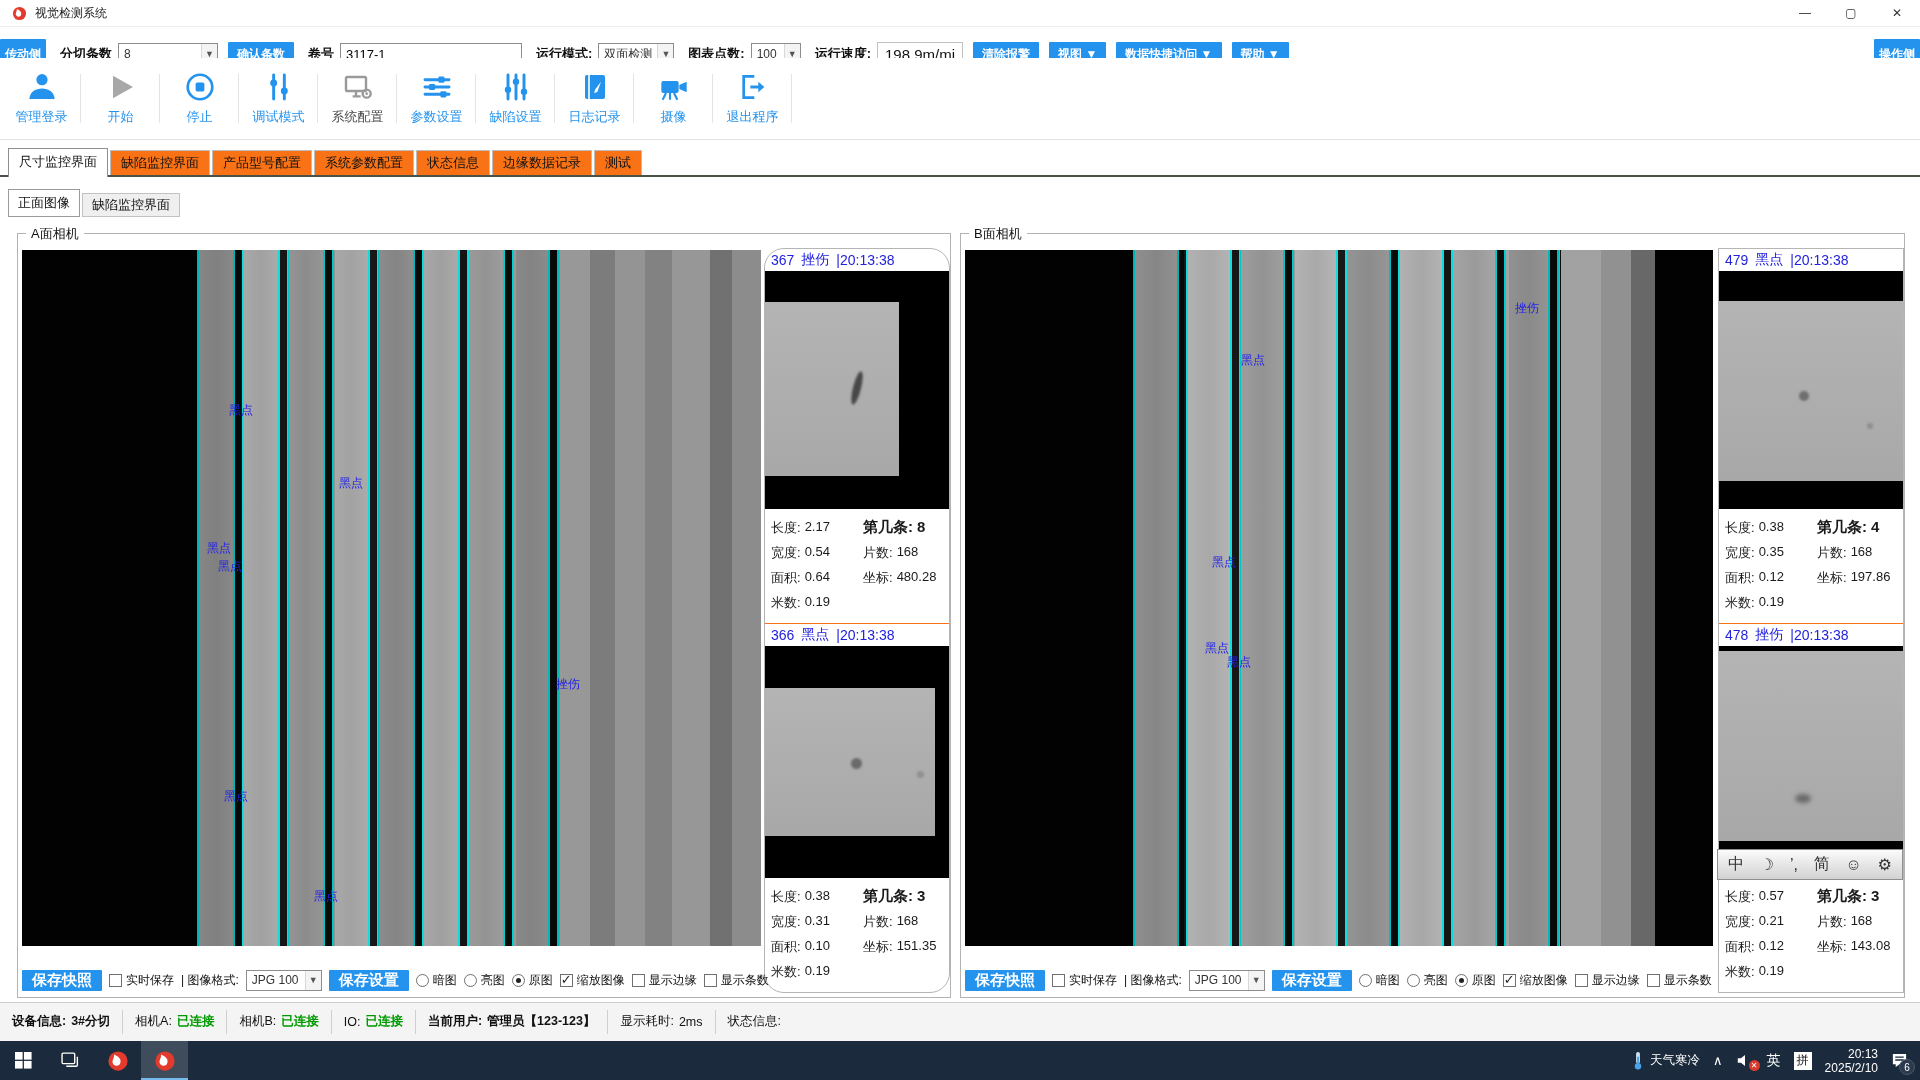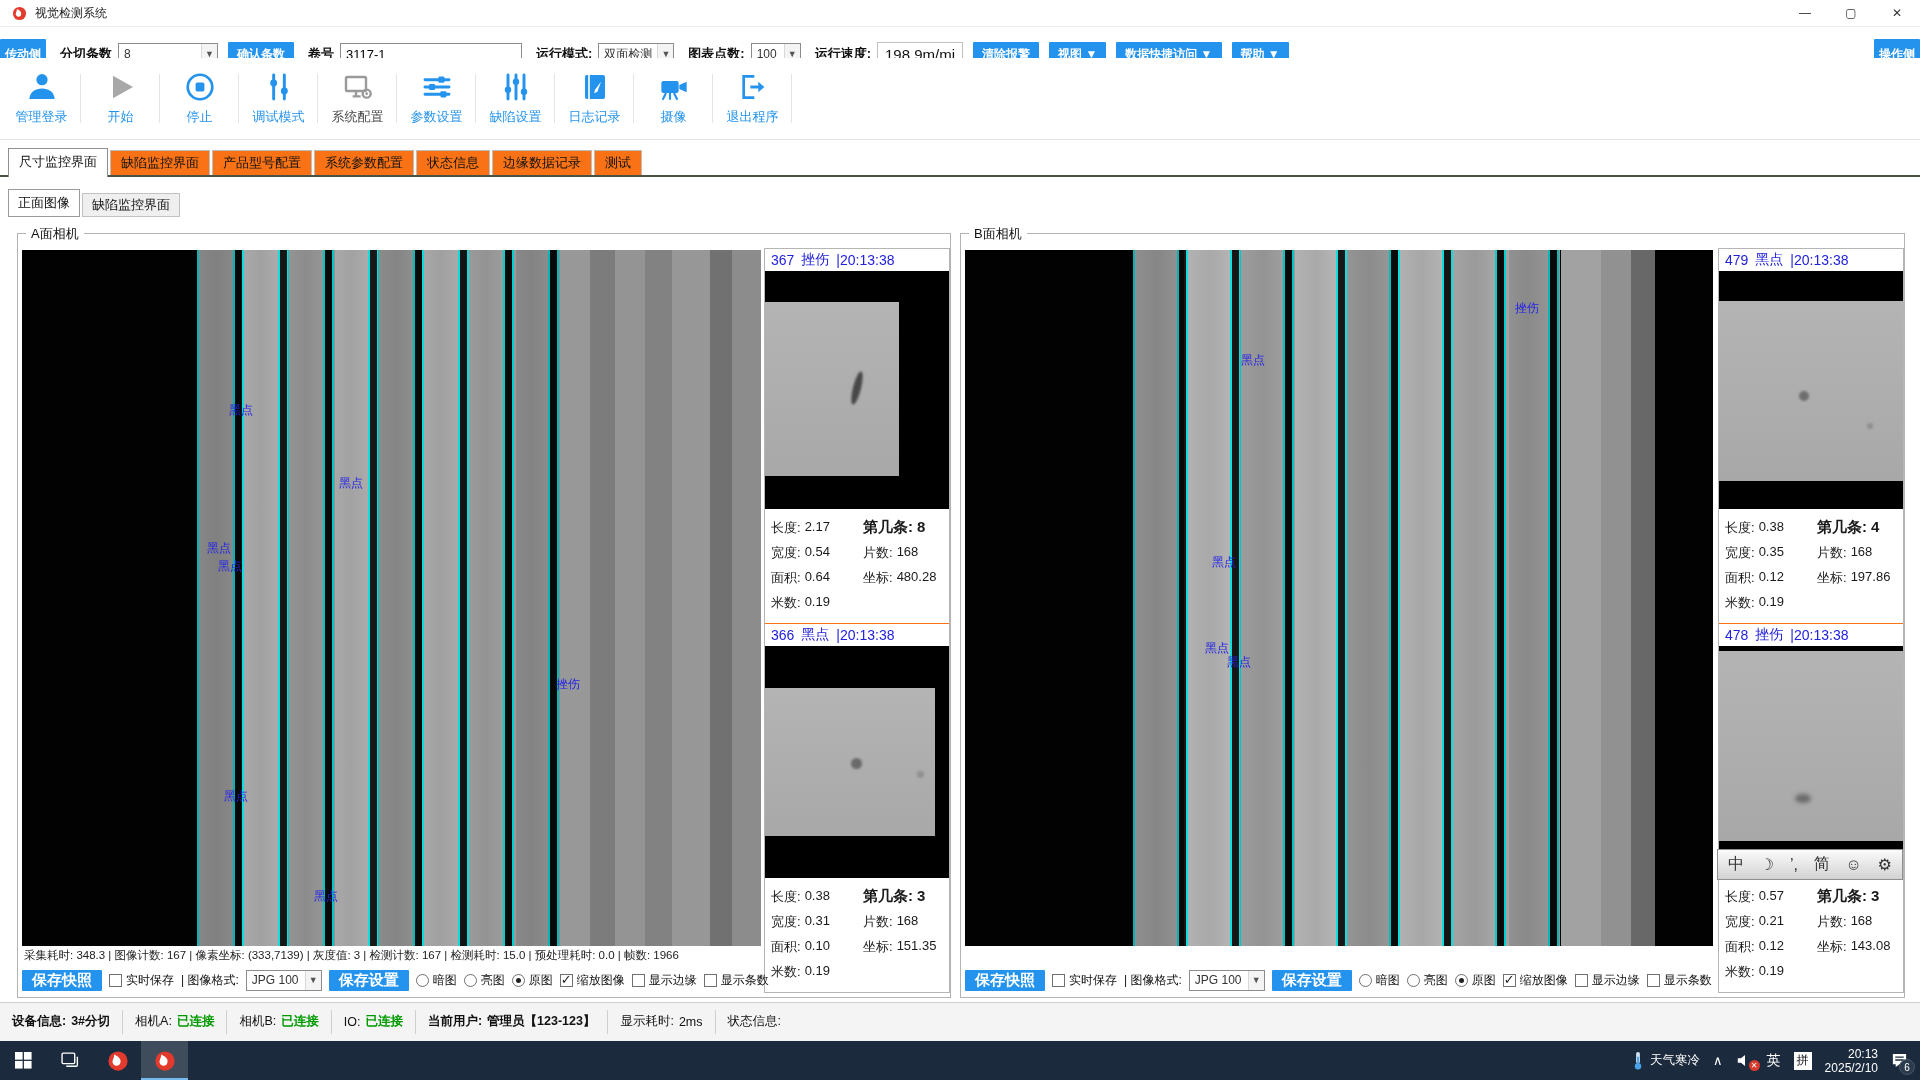--- a/index.html
+++ b/index.html
@@ -68,21 +68,21 @@
   .vary::after { content:""; position:absolute; inset:0;
     background:linear-gradient(90deg,rgba(0,0,0,.18) 0 12%,rgba(255,255,255,.05) 12% 25%,rgba(0,0,0,.10) 25% 38%,rgba(255,255,255,.06) 38% 50%,rgba(0,0,0,.15) 50% 62%,rgba(255,255,255,.04) 62% 75%,rgba(0,0,0,.06) 75% 88%,rgba(0,0,0,.16) 88% 100%); }
   .web { position:absolute; top:0; height:100%; }
   .web.wa { left:538px; width:201px;
     background:linear-gradient(90deg,#989898 0 30px,#7c7c7c 30px 55px,#949494 55px 85px,#828282 85px 112px,#979797 112px 150px,#717171 150px 172px,#8c8c8c 172px 201px); }
   .web.wb { left:596px; width:94px;
     background:linear-gradient(90deg,#a2a2a2 0 40px,#919191 40px 70px,#686868 70px 94px); }
   .defect-label { position:absolute; color:#2323e8; font-size:12px; white-space:nowrap; z-index:3; }
   
   .sidebar { position:absolute; top:14px; width:186px; border:1px solid #b5b5b5; background:#fff; }
-  .group-a .sidebar { left:746px; }
+  .group-a .sidebar { left:746px;border-radius:20px; }
   .group-b .sidebar { left:757px; }
   .card + .card { border-top:1px solid #f97316;text-align:right; }
   .card-header { height:22px; display:flex; align-items:center; gap:7px; padding-left:6px;
     color:#2222dd; font-size:14px; }
   .thumb { position:relative; background:#000; overflow:hidden; }
   .thumb.t1 { height:238px; }
   .thumb.t2 { height:232px; }
   .thumb .gray { position:absolute; background:linear-gradient(180deg,#b4b4b4,#a8a8a8); }
   .mark { position:absolute; border-radius:50%; filter:blur(1px); }
   .stats { padding:6px 0 8px 6px; }
@@ -381,21 +381,20 @@
         <div class="stat-row">
           <span class="c1">
               <span>米数:</span>
               <span>0.19</span>
             </span>
         </div>
       </div>
     </div>
   </div>
 
-  <div class="cam-status">采集耗时: 348.3 | 图像计数: 167 | 像素坐标: (333,7139) | 灰度值: 3 | 检测计数: 167 | 检测耗时: 15.0 | 预处理耗时: 0.0 | 帧数: 1966</div>
   <div class="cam-controls">
     <button class="btn-blue sm-btn">保存快照</button>
     <span class="ctl">
       <span class="chk"></span>
       <span>实时保存</span>
     </span>
     <span>| 图像格式:</span>
     <span class="combo small">
       <span>JPG 100</span>
       <span class="arr">▼</span>

